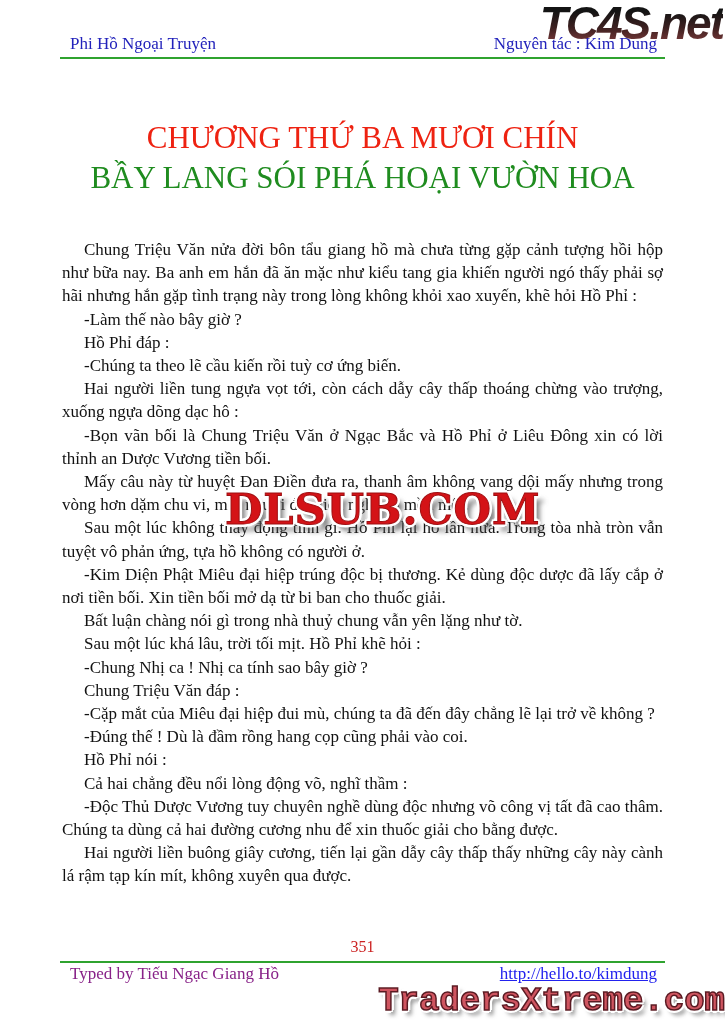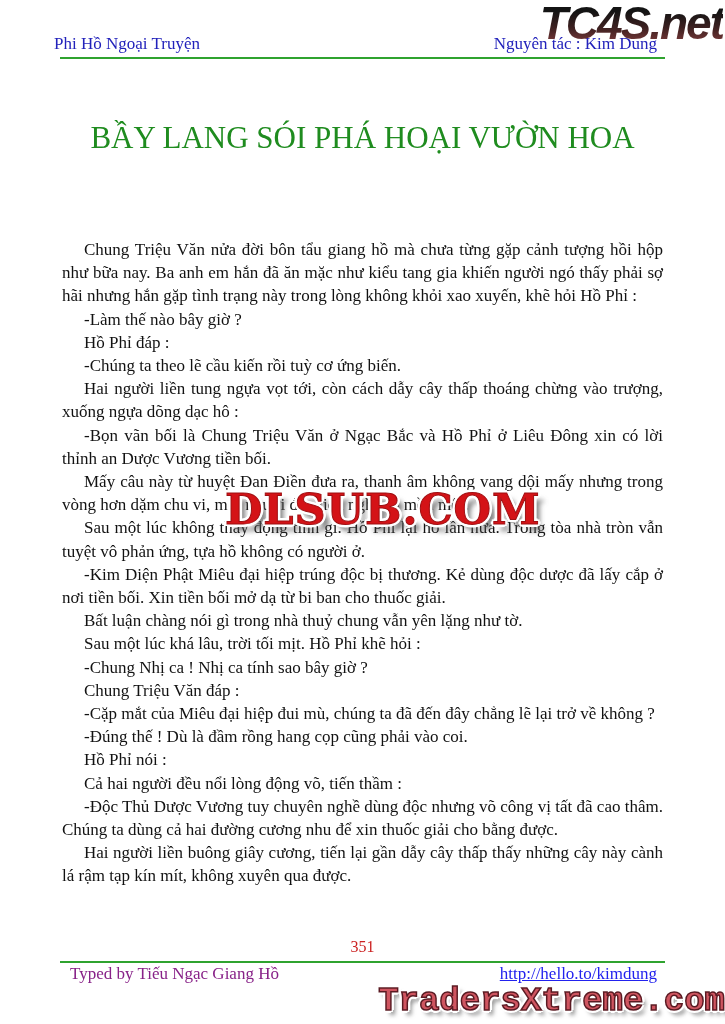--- a/index.html
+++ b/index.html
@@ -6,21 +6,21 @@
   .page{
     position:relative;
     width:725px;height:1024px;
     background:#ffffff;
     margin:0 auto;
     overflow:hidden;
     font-family:"Liberation Serif","DejaVu Serif",serif;
   }
   
   .hdr-left{
-    position:absolute;left:54px;top:34px;
+    position:absolute;left:70px;top:34px;
     font-size:17px;color:#2222bb;
   }
   .hdr-right{
     position:absolute;right:68px;top:34px;
     font-size:17px;color:#2222bb;
   }
   .tc4s-logo{
     position:absolute;right:2px;top:0px;
     font-family:"Liberation Sans","DejaVu Sans",sans-serif;
     font-weight:bold;font-size:46px;letter-spacing:-2px;
@@ -93,41 +93,42 @@
 <body>
 
 <div class="page">
 
   <div class="hdr-left">Phi Hồ Ngoại Truyện</div>
   <div class="hdr-right">Nguyên tác : Kim Dung</div>
   <div class="tc4s-logo">TC4S.net</div>
   <div class="rule rule-top"></div>
 
   <div class="chapter">
+    <div class="l1">CHƯƠNG THỨ BA MƯƠI CHÍN</div>
     <div class="l2">BẦY LANG SÓI PHÁ HOẠI VƯỜN HOA</div>
   </div>
 
   <div class="body-text">
     <p>Chung Triệu Văn nửa đời bôn tẩu giang hồ mà chưa từng gặp cảnh tượng hồi hộp như bữa nay. Ba anh em hắn đã ăn mặc như kiểu tang gia khiến người ngó thấy phải sợ hãi nhưng hắn gặp tình trạng này trong lòng không khỏi xao xuyến, khẽ hỏi Hồ Phỉ :</p>
     <p>-Làm thế nào bây giờ ?</p>
     <p>Hồ Phỉ đáp :</p>
     <p>-Chúng ta theo lẽ cầu kiến rồi tuỳ cơ ứng biến.</p>
     <p>Hai người liền tung ngựa vọt tới, còn cách dẫy cây thấp thoáng chừng vào trượng, xuống ngựa dõng dạc hô :</p>
     <p>-Bọn vãn bối là Chung Triệu Văn ở Ngạc Bắc và Hồ Phỉ ở Liêu Đông xin có lời thỉnh an Dược Vương tiền bối.</p>
     <p>Mấy câu này từ huyệt Đan Điền đưa ra, thanh âm không vang dội mấy nhưng trong vòng hơn dặm chu vi, mọi người đều liên nghe rõ mồn một.</p>
     <p>Sau một lúc không thấy động tĩnh gì. Hồ Phỉ lại hô lần nữa. Trong tòa nhà tròn vẫn tuyệt vô phản ứng, tựa hồ không có người ở.</p>
     <p>-Kim Diện Phật Miêu đại hiệp trúng độc bị thương. Kẻ dùng độc dược đã lấy cắp ở nơi tiền bối. Xin tiền bối mở dạ từ bi ban cho thuốc giải.</p>
     <p>Bất luận chàng nói gì trong nhà thuỷ chung vẫn yên lặng như tờ.</p>
     <p>Sau một lúc khá lâu, trời tối mịt. Hồ Phỉ khẽ hỏi :</p>
     <p>-Chung Nhị ca ! Nhị ca tính sao bây giờ ?</p>
     <p>Chung Triệu Văn đáp :</p>
     <p>-Cặp mắt của Miêu đại hiệp đui mù, chúng ta đã đến đây chẳng lẽ lại trở về không ?</p>
     <p>-Đúng thế ! Dù là đầm rồng hang cọp cũng phải vào coi.</p>
     <p>Hồ Phỉ nói :</p>
-    <p>Cả hai người đều nổi lòng động võ, tiến thầm :</p>
+    <p>Cả hai chẳng đều nổi lòng động võ, nghĩ thầm :</p>
     <p>-Độc Thủ Dược Vương tuy chuyên nghề dùng độc nhưng võ công vị tất đã cao thâm. Chúng ta dùng cả hai đường cương nhu để xin thuốc giải cho bằng được.</p>
     <p>Hai người liền buông giây cương, tiến lại gần dẫy cây thấp thấy những cây này cành lá rậm tạp kín mít, không xuyên qua được.</p>
   </div>
 
   <div class="dlsub">DLSUB.COM</div>
 
   <div class="page-number">351</div>
   <div class="rule rule-bottom"></div>
   <div class="footer-left">Typed by Tiếu Ngạc Giang Hồ</div>
   <a class="footer-link">http://hello.to/kimdung</a>

